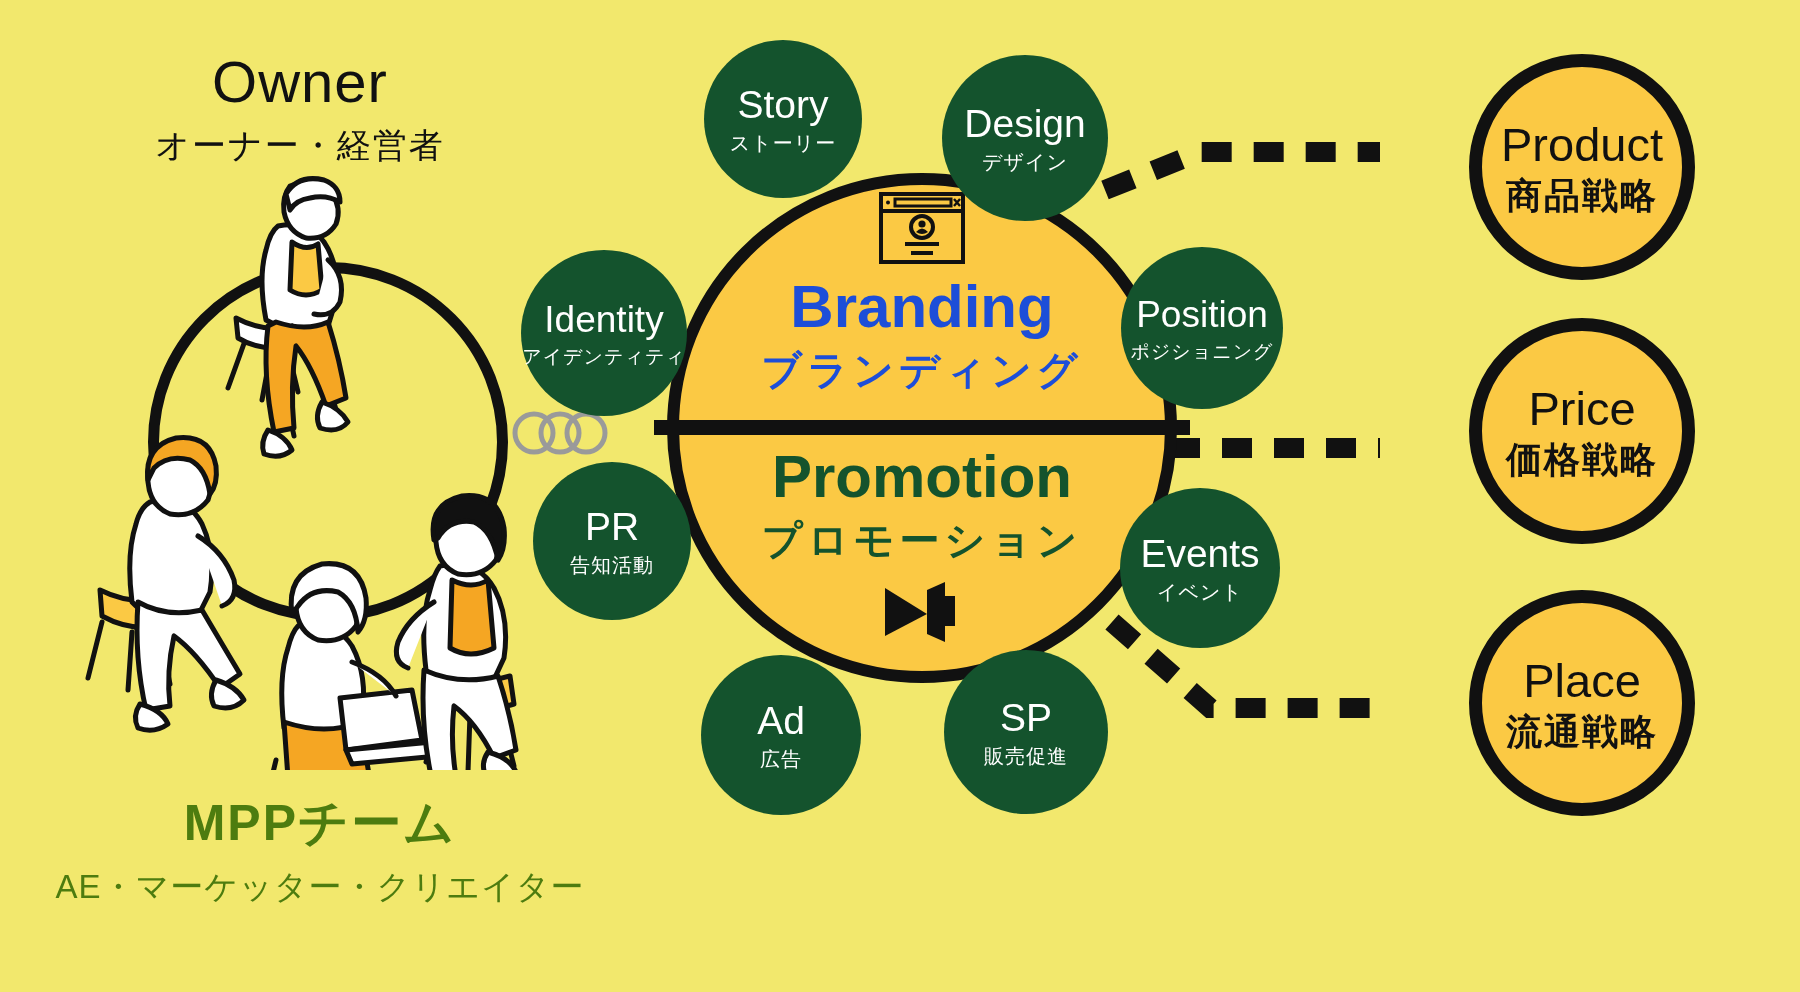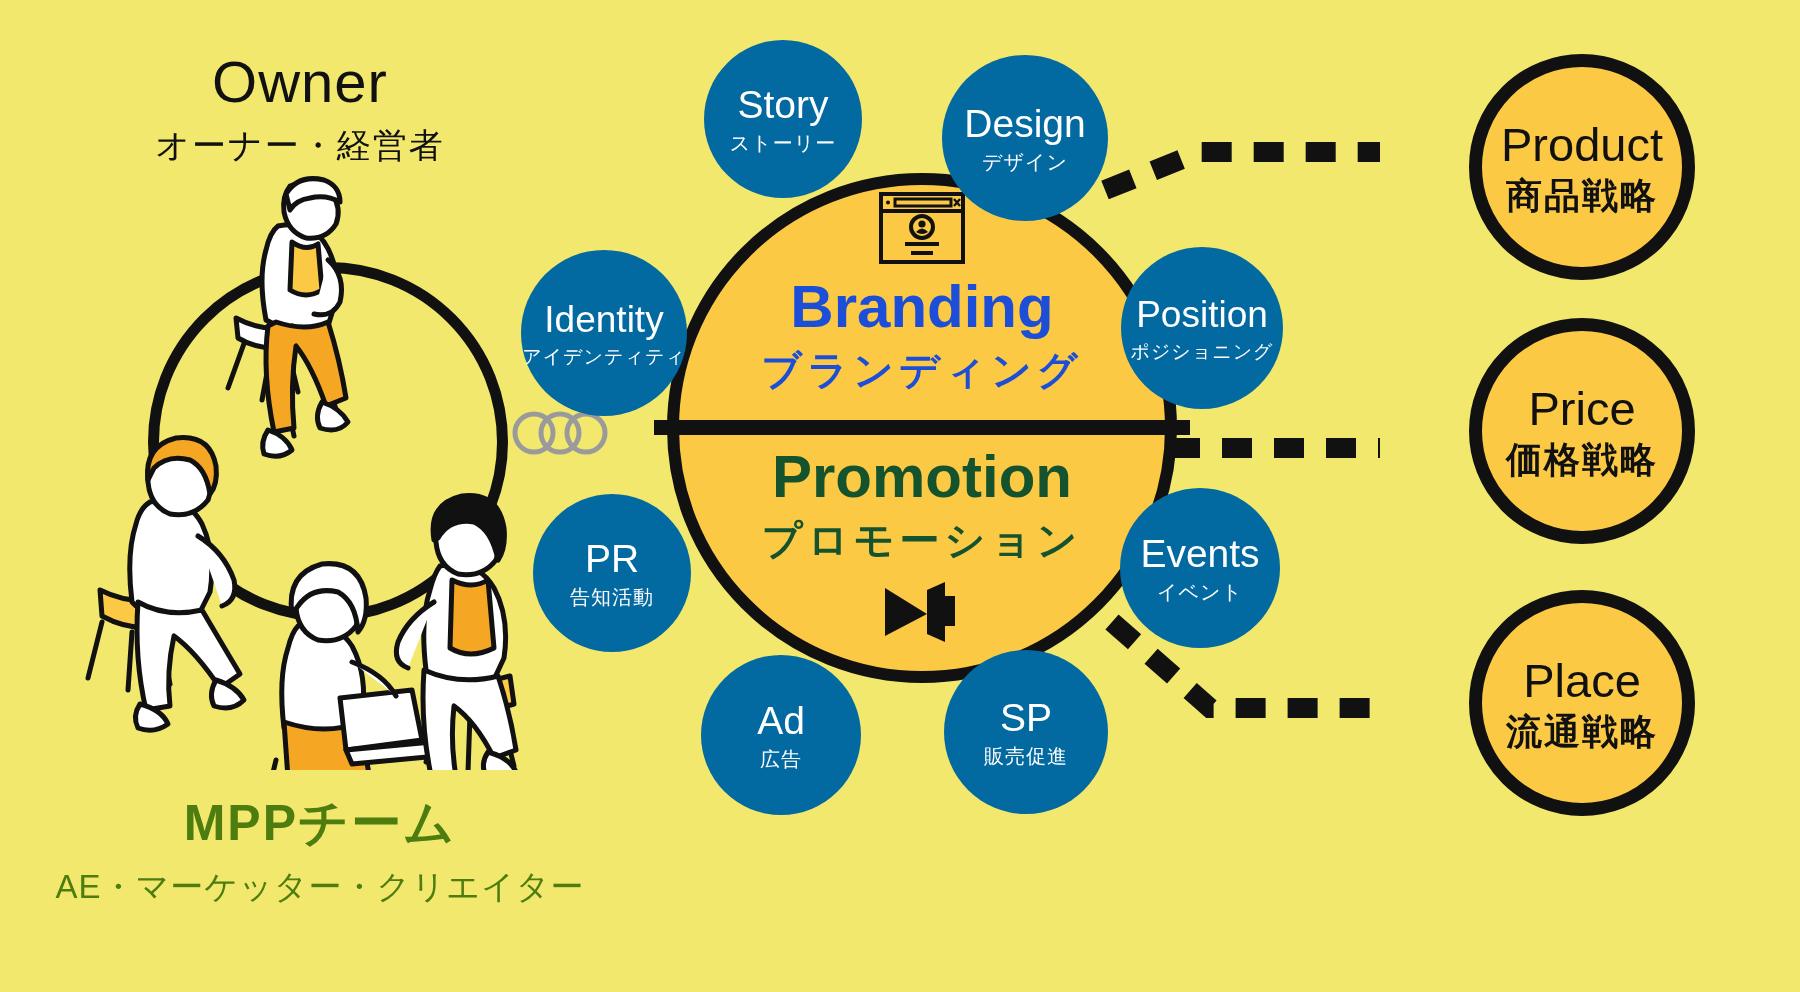--- a/index.html
+++ b/index.html
@@ -147,21 +147,21 @@
     left: 512px;
     top: 406px;
     width: 96px;
     height: 54px;
   }
 
   
   .sat {
     position: absolute;
     border-radius: 50%;
-    background: #0369a1;
+    background: #14532d;
     color: #ffffff;
     display: flex;
     flex-direction: column;
     align-items: center;
     justify-content: center;
     text-align: center;
     line-height: 1;
   }
   .sat .en {
     font-size: 39px;
@@ -374,21 +374,21 @@
     <span class="jp">デザイン</span>
   </div>
   <div class="sat small" style="left: 521px; top: 250px; width: 166px; height: 166px;">
     <span class="en">Identity</span>
     <span class="jp">アイデンティティ</span>
   </div>
   <div class="sat small" style="left: 1121px; top: 247px; width: 162px; height: 162px;">
     <span class="en">Position</span>
     <span class="jp">ポジショニング</span>
   </div>
-  <div class="sat" style="left: 533px; top: 494px; width: 158px; height: 158px; align-items: center;">
+  <div class="sat" style="left: 533px; top: 462px; width: 158px; height: 158px; align-items: center;">
     <span class="en">PR</span>
     <span class="jp">告知活動</span>
   </div>
   <div class="sat" style="left: 701px; top: 655px; width: 160px; height: 160px;">
     <span class="en">Ad</span>
     <span class="jp">広告</span>
   </div>
   <div class="sat" style="left: 1120px; top: 488px; width: 160px; height: 160px;">
     <span class="en">Events</span>
     <span class="jp">イベント</span>

